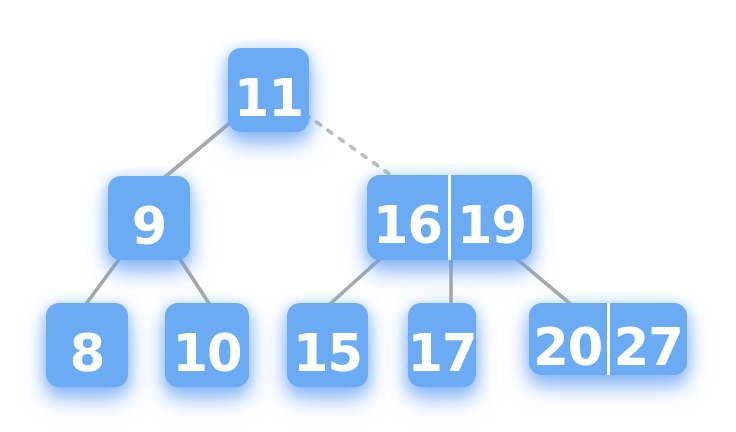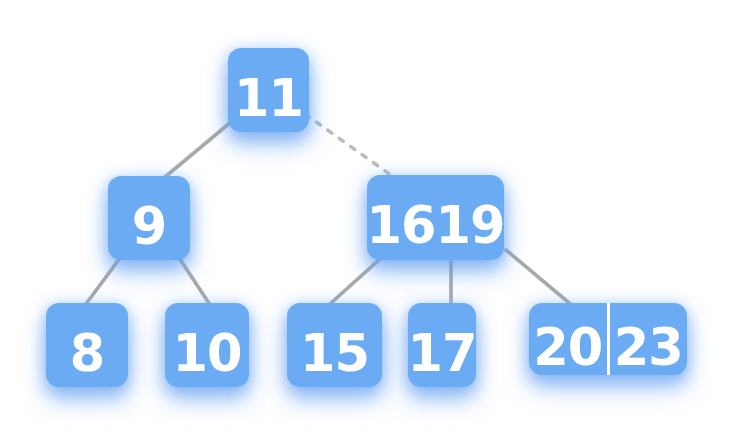--- a/index.html
+++ b/index.html
@@ -68,36 +68,36 @@
       <line x1="451" y1="250" x2="451" y2="312" stroke="#a9a9a9" stroke-width="3.6" stroke-linecap="round"></line>
       <line x1="506" y1="250" x2="580" y2="312" stroke="#a9a9a9" stroke-width="3.6" stroke-linecap="round"></line>
     </svg>
   <div id="node-layer">
       <div class="node" style="left: 228px; top: 48px; width: 81px; height: 84px;">
         <span class="key">11</span>
       </div>
       <div class="node" style="left: 108px; top: 176px; width: 82px; height: 84px;">
         <span class="key">9</span>
       </div>
-      <div class="node" style="left: 367px; top: 175px; width: 137px; height: 85px;">
+      <div class="node" style="left: 367px; top: 175px; width: 165px; height: 85px;">
         <span class="key">16</span>
         <div class="divider"></div>
         <span class="key">19</span>
       </div>
       <div class="node" style="left: 46px; top: 303px; width: 82px; height: 84px;">
         <span class="key">8</span>
       </div>
       <div class="node" style="left: 165px; top: 303px; width: 84px; height: 84px; align-items: center;">
         <span class="key">10</span>
       </div>
-      <div class="node" style="left: 287px; top: 303px; width: 95px; height: 84px;">
+      <div class="node" style="left: 287px; top: 303px; width: 81px; height: 84px;">
         <span class="key">15</span>
       </div>
       <div class="node" style="left: 408px; top: 303px; width: 68px; height: 84px;">
         <span class="key">17</span>
       </div>
       <div class="node" style="left: 529px; top: 303px; width: 158px; height: 72px;">
         <span class="key">20</span>
         <div class="divider"></div>
-        <span class="key">23</span>
+        <span class="key">27</span>
       </div>
     </div>
 </div>
 
 </body></html>

